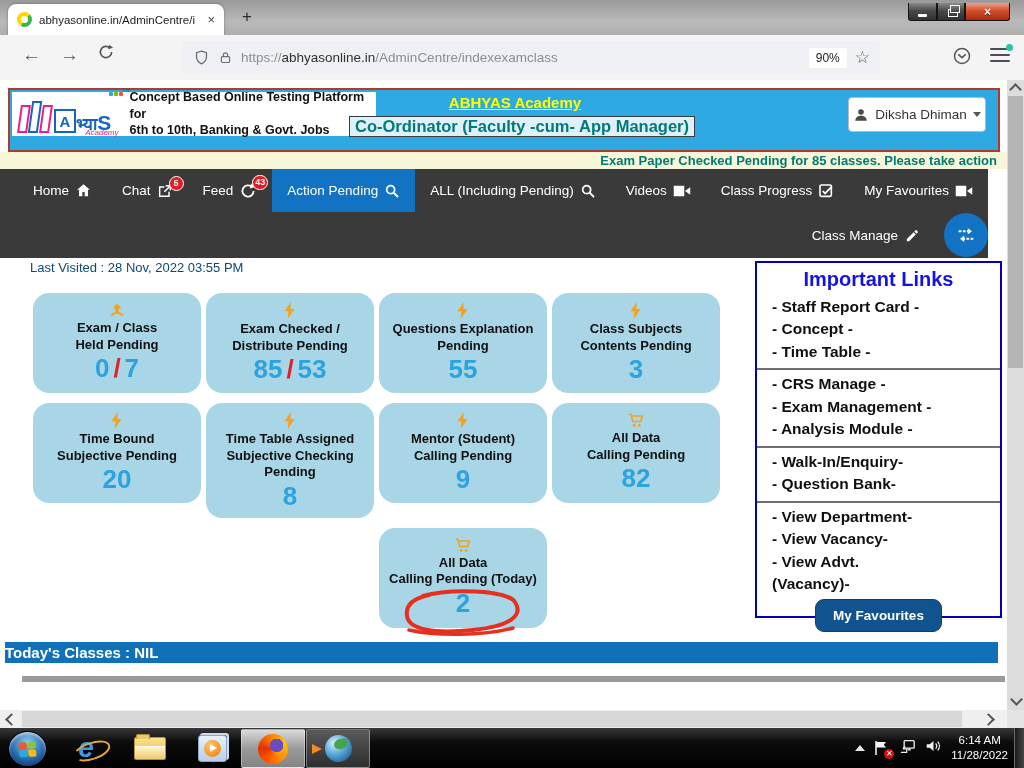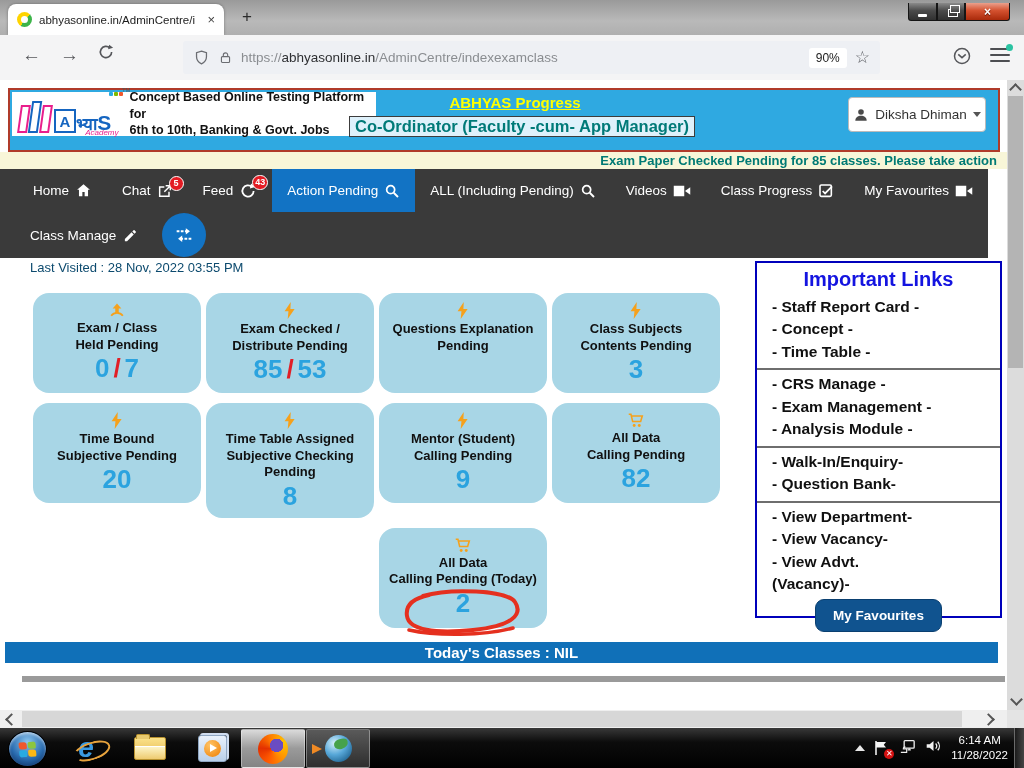--- a/index.html
+++ b/index.html
@@ -72,21 +72,21 @@
   
   .alert-strip{position:absolute;left:0;top:152px;width:1007px;height:17px;background:#f8f6d8;color:#007a74;font-weight:bold;font-size:13px;line-height:17px;text-align:right;padding-right:10px;box-sizing:border-box;}
 
   
   .navbar{position:absolute;left:0;top:169px;width:988px;height:89px;background:#3a3a3a;color:#fff;}
   .nav-row1{display:flex;height:43px;align-items:stretch;padding-left:18px;}
   .nav-item{display:flex;align-items:center;gap:6px;padding:0 15px;font-size:13.5px;white-space:nowrap;}
   .nav-item.active{background:#1273c4;}
   .icon-wrap{position:relative;display:inline-flex;}
   .badge{position:absolute;top:-7px;right:-11px;min-width:15px;height:15px;border-radius:8px;background:#e31b23;border:1px solid #fff;color:#fff;font-size:9px;font-weight:bold;display:flex;align-items:center;justify-content:center;padding:0 2px;box-sizing:border-box;}
-  .nav-row2{display:flex;align-items:center;height:46px;padding-left:30px;gap:24px;}
+  .nav-row2{display:flex;align-items:center;height:46px;padding-left:30px;gap:24px;justify-content:flex-end;}
   .class-manage{display:flex;align-items:center;gap:7px;font-size:13.5px;}
   .swap-btn{width:44px;height:44px;border-radius:50%;background:#1273c4;display:flex;align-items:center;justify-content:center;}
 
   
   .last-visited{position:absolute;left:30px;top:260px;font-size:13px;color:#0c4a6e;}
   .cards{position:absolute;left:33px;top:293px;display:grid;grid-template-columns:repeat(4,168px);column-gap:5px;row-gap:10px;align-items:start;}
   .card{background:#a8d6e6;border-radius:16px;min-height:100px;padding:9px 8px 6px;box-sizing:border-box;text-align:center;position:relative;}
   .card svg{display:block;margin:0 auto 2px;}
   .card-title{font-weight:bold;font-size:13px;color:#101010;line-height:1.28;}
   .card-value{font-size:26px;font-weight:bold;color:#2ba3df;line-height:1.15;margin-top:1px;}
@@ -96,21 +96,21 @@
 
   
   .links-panel{position:absolute;left:755px;top:261px;width:247px;height:357px;background:#fff;border:2px solid #0000bb;box-sizing:border-box;padding-top:5px;}
   .links-title{text-align:center;color:#1414e0;font-weight:bold;font-size:20px;margin-bottom:2px;}
   .link-group{padding:3px 10px 5px 15px;border-bottom:2px solid #6e6e6e;}
   .link-group.last{border-bottom:none;padding-bottom:0;}
   .link-item{font-weight:bold;font-size:15.5px;color:#101010;line-height:1.45;}
   .fav-btn{display:block;margin:3px auto 0;background:#10538f;color:#fff;font-weight:bold;font-size:13.5px;border:1px solid #0a3f70;border-radius:9px;padding:8px 17px;}
 
   
-  .today-bar{position:absolute;left:5px;top:642px;width:993px;height:21px;background:#1070b8;color:#fff;font-weight:bold;font-size:15px;text-align:center;line-height:21px;}
+  .today-bar{position:absolute;left:5px;top:642px;width:993px;height:21px;background:#1070b8;color:#fff;font-weight:bold;font-size:15px;text-align:left;line-height:21px;}
   .bottom-rule{position:absolute;left:22px;top:676px;width:983px;height:6px;background:#9a9a9a;}
 
   
   .taskbar{position:absolute;left:0;top:728px;width:1024px;height:40px;background:linear-gradient(#383838,#0c0c0c 35%,#000);}
   .start-orb{position:absolute;left:8px;top:3px;width:37px;height:34px;border-radius:50%;background:radial-gradient(circle at 50% 30%,#8cc6ef,#2a6cb0 55%,#0b2f63 90%);border:1px solid #000;display:flex;align-items:center;justify-content:center;box-shadow:inset 0 2px 3px rgba(255,255,255,.6);}
   .win-flag{display:grid;grid-template-columns:8px 8px;grid-template-rows:7px 7px;gap:1px;transform:rotate(-4deg);}
   .win-flag i{border-radius:1.5px 3px 1.5px 3px;}
   .tb-icon{position:absolute;top:3px;width:40px;height:34px;display:flex;align-items:center;justify-content:center;}
   .ie-e{font-size:28px;font-weight:bold;font-style:italic;color:#3b9ae1;position:relative;line-height:1;}
   .ie-ring{position:absolute;left:-5px;top:8px;width:34px;height:14px;border:2px solid #e8a33d;border-left-color:transparent;border-radius:50%;transform:rotate(-18deg);}
@@ -214,21 +214,21 @@
             <i style="background:#f0582d;"></i>
           </span>
         <span class="logo-tm">TM</span>
       </span>
       <span class="tagline">
         <span>Concept Based Online Testing Platform for</span><br>
         <span>6th to 10th, Banking &amp; Govt. Jobs</span>
       </span>
     </div>
     <div class="brand-center">
-      <span class="brand-name">ABHYAS Progress</span><br>
+      <span class="brand-name">ABHYAS Academy</span><br>
       <span class="role-line">Co-Ordinator (Faculty -cum- App Manager)</span>
     </div>
     <div class="user-btn">
       <svg width="16" height="16" viewBox="0 0 24 24">
           <circle cx="12" cy="7.5" r="4.2" fill="#4a4a4a"></circle>
           <path d="M3.5 20.5c0-4.6 3.8-7.2 8.5-7.2s8.5 2.6 8.5 7.2z" fill="#4a4a4a"></path>
         </svg>
       <span>Diksha Dhiman</span>
       <span class="caret-down"></span>
     </div>
@@ -333,20 +333,21 @@
           <polygon points="9,0 1,12 6,12 5,22 14,9 8.5,9" fill="#f5a11c"></polygon>
         </svg>
       <div class="card-title"><span>Exam Checked /</span><br><span>Distribute Pending</span></div>
       <div class="card-value"><span>85</span><span class="slash">/</span><span>53</span></div>
     </div>
     <div class="card">
       <svg width="14" height="17" viewBox="0 0 16 22">
           <polygon points="9,0 1,12 6,12 5,22 14,9 8.5,9" fill="#f5a11c"></polygon>
         </svg>
       <div class="card-title"><span>Questions Explanation</span><br><span>Pending</span></div>
+      <div class="card-value"><span>55</span></div>
     </div>
     <div class="card">
       <svg width="14" height="17" viewBox="0 0 16 22">
           <polygon points="9,0 1,12 6,12 5,22 14,9 8.5,9" fill="#f5a11c"></polygon>
         </svg>
       <div class="card-title"><span>Class Subjects</span><br><span>Contents Pending</span></div>
       <div class="card-value"><span>3</span></div>
     </div>
 
     <div class="card">

